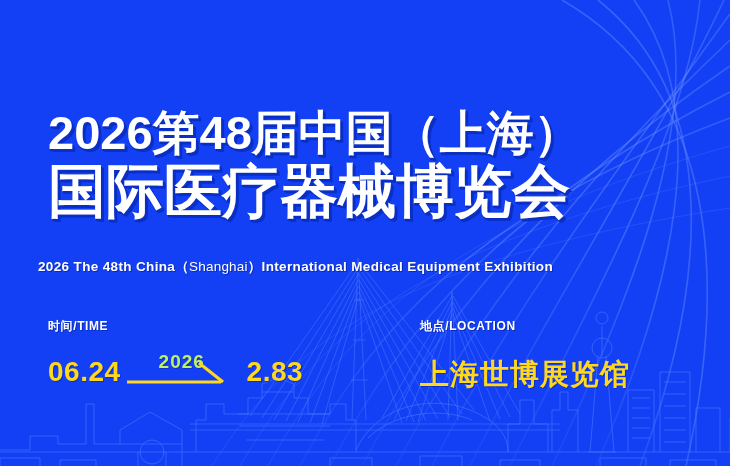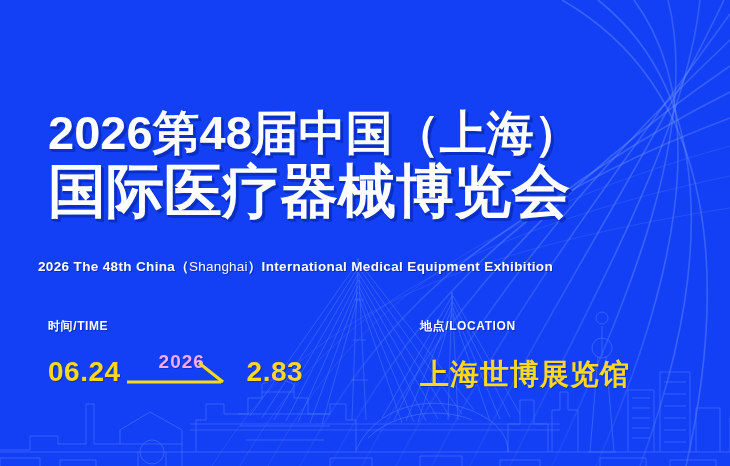--- a/index.html
+++ b/index.html
@@ -106,21 +106,21 @@
     margin:0 4px;
     flex:0 0 auto;
   }
   .date-arrow .yr {
     position:absolute;
     left:50%;
     transform:translateX(-54%);
     top:-4px;
     font-size:19px;
     font-weight:bold;
-    color:#f0abfc;
+    color:#bef264;
     letter-spacing:1px;
   }
   .date-arrow svg { position:absolute; left:0; top:0; }
 </style>
 </head>
 <body>
 
 <div id="poster">
 
   <svg class="bg-layer" viewBox="0 0 730 466" preserveAspectRatio="none">

